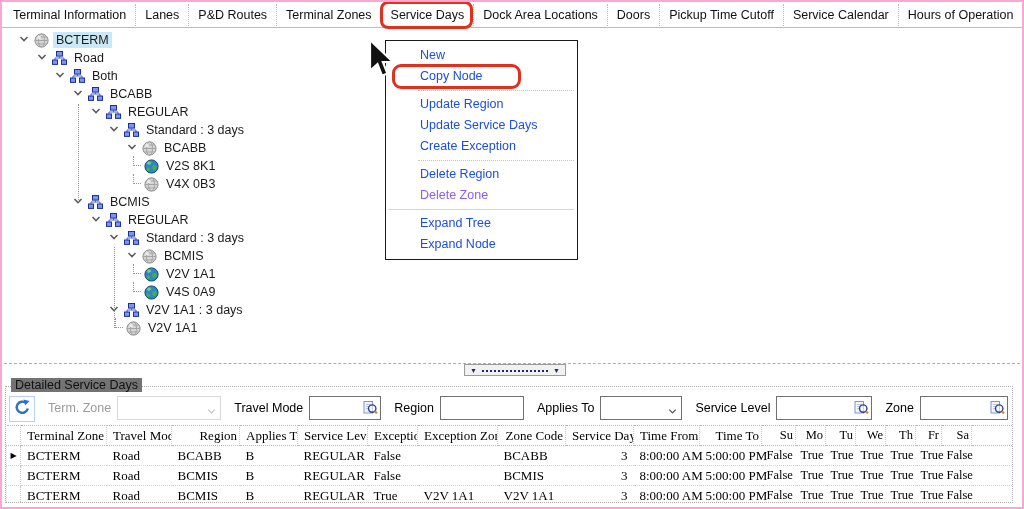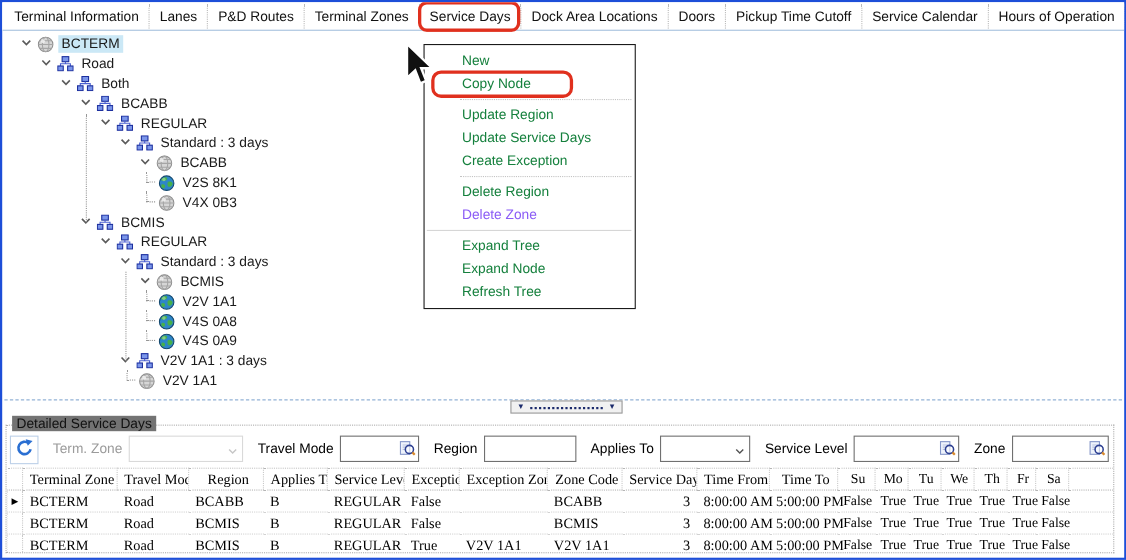--- a/index.html
+++ b/index.html
@@ -1,18 +1,18 @@
 <!DOCTYPE html>
 <html><head>
 <meta charset="utf-8">
 <style>
   html,body{margin:0;padding:0;background:#fff;}
   *{box-sizing:border-box;}
   body{font-family:"Liberation Sans","DejaVu Sans",sans-serif;}
-  .window{position:relative;width:1024px;height:509px;background:#fff;border:2px solid #1d4ed8;overflow:hidden;text-decoration:underline;}
+  .window{position:relative;width:1024px;height:509px;background:#fff;border:2px solid #f9a8d4;overflow:hidden;text-decoration:underline;}
 
   
   .tabbar{position:absolute;left:0;top:0;right:0;height:26px;display:flex;align-items:center;padding-left:2px;border-bottom:1px solid #a6c1de;background:#fff;}
   .tab{position:relative;height:22px;line-height:22px;padding:0 9px;font-size:12.5px;color:#111;white-space:nowrap;border-right:1px dotted #b9b9b9;cursor:default;}
   .tab:last-child{border-right:none;}
   .ann-tab{position:absolute;left:-2px;right:0px;top:-3px;bottom:-3px;border:3px solid #e0301e;border-radius:8px;pointer-events:none;}
 
   
   .tree-panel{position:absolute;left:2px;top:27px;right:2px;height:334px;background:#fff;overflow:hidden;}
   .tree-rows{padding-top:2px;}
@@ -25,21 +25,21 @@
   .tree-guide{position:absolute;width:1px;border-left:1px dotted #979797;}
 
   
   .splitline{position:absolute;left:2px;top:361px;right:2px;border-top:1px dashed #93b2d6;}
   .collapse-handle{position:absolute;left:462px;top:362px;width:102px;height:12px;background:#f1f1f1;border:1px solid #9a9a9a;display:flex;align-items:center;padding:0 5px;gap:5px;cursor:pointer;}
   .collapse-handle .tri{font-size:7px;line-height:7px;color:#1b2a6b;flex:none;}
   .collapse-handle .dots{flex:1;border-top:2px dotted #1b2a6b;height:0;margin-top:1px;}
 
   
   .menu{position:absolute;left:383px;top:38px;width:193px;background:#fff;border:1px solid #1a1a1a;padding:4px 0;z-index:5;}
-  .mitem{position:relative;height:21px;line-height:21px;padding-left:34px;font-size:12.5px;color:#15803d;white-space:nowrap;cursor:default;}
+  .mitem{position:relative;height:21px;line-height:21px;padding-left:34px;font-size:12.5px;color:#1d4ed8;white-space:nowrap;cursor:default;}
   .mitem.disabled{color:#8b5cf6;}
   .msep{height:7px;position:relative;}
   .msep::after{content:"";position:absolute;left:32px;right:3px;top:3px;border-top:1px dotted #c3c3c3;}
   .msep.solid::after{left:2px;border-top:1px solid #d6d6d6;}
   .ann-menu{position:absolute;left:6px;right:56px;top:-2px;bottom:-2px;border:3px solid #e0301e;border-radius:9px;pointer-events:none;}
 
   
   .cursor{position:absolute;left:366px;top:36px;z-index:9;pointer-events:none;}
 
   
@@ -54,21 +54,21 @@
   .txt{height:24px;border:1px solid #707070;background:#fff;font:12.5px "Liberation Sans",sans-serif;padding:0 20px 0 4px;outline:none;}
   .txt.plain{padding-right:4px;}
   .lookup{position:absolute;right:3px;top:4px;pointer-events:none;}
   .combo{height:24px;border:1px solid #707070;background:#fff;position:relative;cursor:pointer;}
   .combo .carr{position:absolute;right:3px;top:6px;}
   .combo.dis{border-color:#d9d9d9;cursor:default;}
 
   
   .grid-wrap{position:absolute;top:38px;left:0;right:0;bottom:0;overflow:hidden;}
   table.grid{border-collapse:collapse;table-layout:fixed;width:100%;font-family:"Liberation Serif","DejaVu Serif",serif;font-size:13px;color:#000;}
-  .grid th{font-weight:normal;text-align:center;height:20px;padding:0 2px 0 6px;border-top:1px dotted #b5b5b5;border-bottom:1px dotted #b5b5b5;border-right:1px dotted #c9c9c9;white-space:nowrap;overflow:hidden;cursor:default;}
+  .grid th{font-weight:normal;text-align:right;height:20px;padding:0 2px 0 6px;border-top:1px dotted #b5b5b5;border-bottom:1px dotted #b5b5b5;border-right:1px dotted #c9c9c9;white-space:nowrap;overflow:hidden;cursor:default;}
   .grid th.filler{border-right:none;}
   .grid td{height:20px;padding:0 2px 0 6px;border-bottom:1px dotted #d2d2d2;white-space:nowrap;overflow:visible;}
   .grid td.selcell{border-right:1px dotted #c9c9c9;border-left:1px dotted #e3e3e3;padding:0 1px;text-align:center;font-size:8px;line-height:8px;font-family:"DejaVu Sans",sans-serif;}
   .grid th.selcol{padding:0;}
   .grid td.num{text-align:right;padding-right:6px;}
   .grid td.day,.grid th.day{padding-left:5px;font-size:12.5px;}
 </style>
 </head>
 <body>
 
@@ -316,35 +316,20 @@
           </span>
           <span class="ticon">
             <svg width="15" height="15" viewBox="0 0 15 15">
               <circle cx="7.5" cy="7.5" r="6.6" fill="#2e86c8" stroke="#14486e"></circle>
               <path d="M2.2 4.5 Q4 1.6 7 2.2 Q8.6 2.8 7.8 4.2 Q6.5 5.8 4.2 5.6 Q2.6 5.5 2.2 4.5 Z" fill="#46b04a"></path>
               <path d="M8.8 6.2 Q11.6 5.6 12.8 7.4 Q13.4 9.2 11.6 10.4 Q9.4 11.6 8.4 9.8 Q7.8 7.6 8.8 6.2 Z" fill="#46b04a"></path>
               <path d="M3 8.6 Q4.8 8 5.8 9.2 Q6.6 10.6 5.4 11.8 Q3.8 12.6 2.9 11.2 Q2.2 9.8 3 8.6 Z" fill="#46b04a"></path>
               <circle cx="5" cy="4.2" r="1.6" fill="#ffffff" opacity="0.35"></circle>
             </svg>
           </span>
-          <span class="tlabel">V4S 0A8</span>
-        </div>
-        <div class="trow" style="padding-left: 122px;">
-          <span class="slot">
-            <span class="lconn"></span>
-          </span>
-          <span class="ticon">
-            <svg width="15" height="15" viewBox="0 0 15 15">
-              <circle cx="7.5" cy="7.5" r="6.6" fill="#2e86c8" stroke="#14486e"></circle>
-              <path d="M2.2 4.5 Q4 1.6 7 2.2 Q8.6 2.8 7.8 4.2 Q6.5 5.8 4.2 5.6 Q2.6 5.5 2.2 4.5 Z" fill="#46b04a"></path>
-              <path d="M8.8 6.2 Q11.6 5.6 12.8 7.4 Q13.4 9.2 11.6 10.4 Q9.4 11.6 8.4 9.8 Q7.8 7.6 8.8 6.2 Z" fill="#46b04a"></path>
-              <path d="M3 8.6 Q4.8 8 5.8 9.2 Q6.6 10.6 5.4 11.8 Q3.8 12.6 2.9 11.2 Q2.2 9.8 3 8.6 Z" fill="#46b04a"></path>
-              <circle cx="5" cy="4.2" r="1.6" fill="#ffffff" opacity="0.35"></circle>
-            </svg>
-          </span>
           <span class="tlabel">V4S 0A9</span>
         </div>
         <div class="trow" style="padding-left: 102px;">
           <span class="slot">
             <span><svg width="12" height="12" viewBox="0 0 12 12">
                 <path d="M2.5 4 L6 7.6 L9.5 4" fill="none" stroke="#5b5b5b" stroke-width="1.5"></path>
               </svg></span>
           </span>
           <span class="ticon">
             <svg width="15" height="14" viewBox="0 0 15 14">
@@ -388,21 +373,20 @@
       <div class="msep "></div>
       <div class="mitem"><span>Update Region</span></div>
       <div class="mitem"><span>Update Service Days</span></div>
       <div class="mitem"><span>Create Exception</span></div>
       <div class="msep "></div>
       <div class="mitem"><span>Delete Region</span></div>
       <div class="mitem disabled"><span>Delete Zone</span></div>
       <div class="msep solid"></div>
       <div class="mitem"><span>Expand Tree</span></div>
       <div class="mitem"><span>Expand Node</span></div>
-      <div class="mitem"><span>Refresh Tree</span></div>
     </div>
 
   <div class="cursor">
     <svg width="27" height="42" viewBox="0 0 14 22">
       <path d="M1 1 L1 17.2 L4.9 13.6 L7.3 19.8 L10.1 18.6 L7.7 12.6 L13 12.6 Z" fill="#111" stroke="#fff" stroke-width="1.1"></path>
     </svg>
   </div>
 
   <div class="group">
     <span class="group-label">Detailed Service Days</span>

